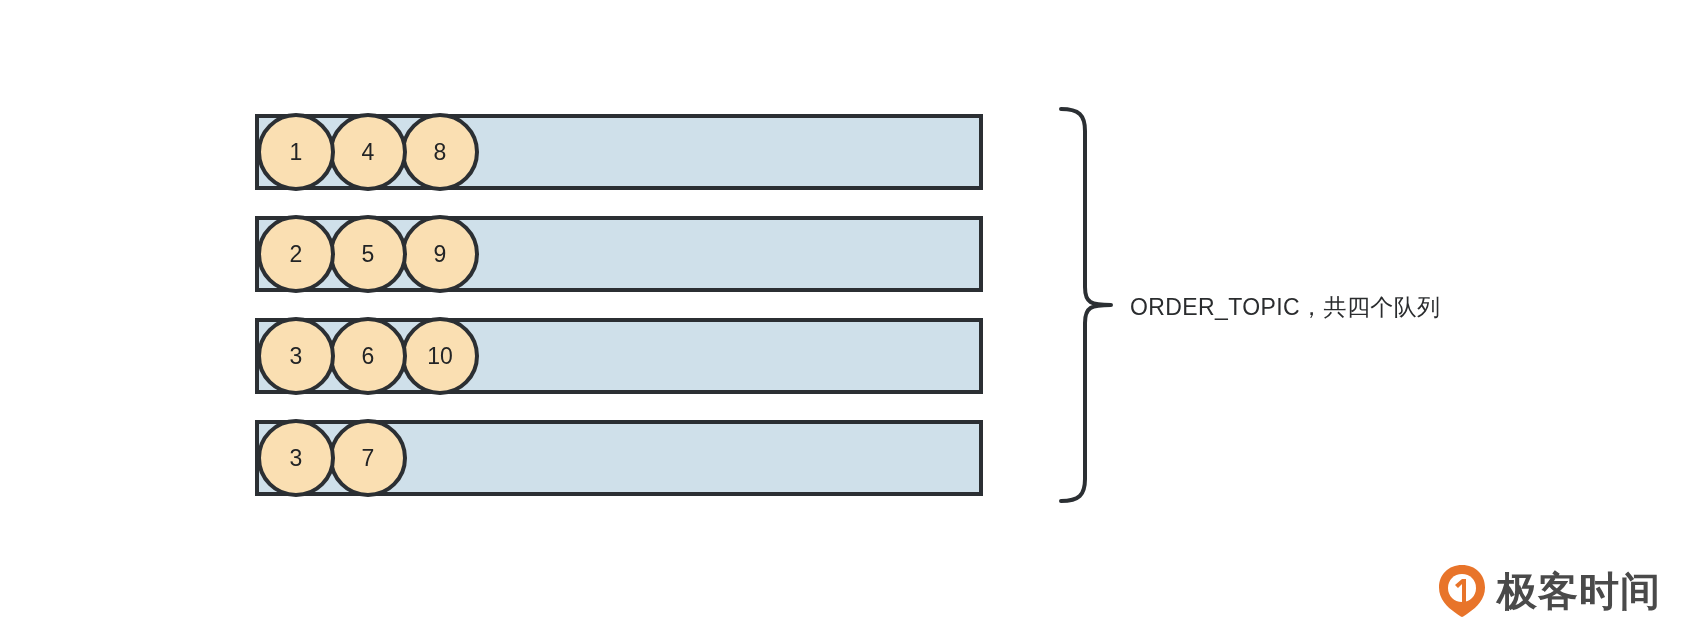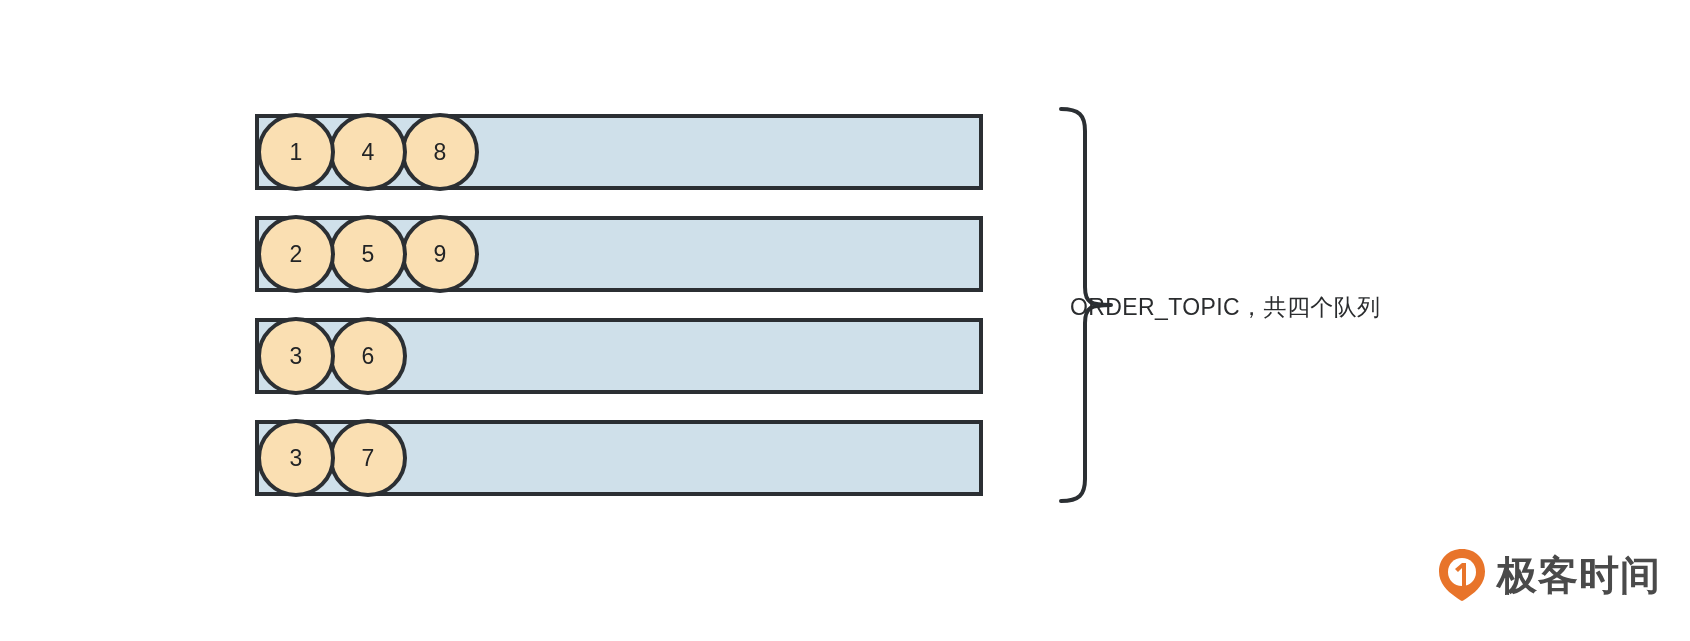--- a/index.html
+++ b/index.html
@@ -73,34 +73,34 @@
     left: 1055px;
     top: 105px;
     width: 80px;
     height: 400px;
     overflow: visible;
   }
 
   
   .annotation-label {
     position: absolute;
-    left: 1070px;
+    left: 1130px;
     top: 292px;
     font-size: 23px;
     color: #2a2c2e;
     white-space: nowrap;
     letter-spacing: 0.4px;
     font-family: "Liberation Sans", "DejaVu Sans", sans-serif;
   }
 
   
   .brand-logo {
     position: absolute;
     left: 1437px;
-    top: 548px;
+    top: 564px;
     display: flex;
     align-items: center;
   }
   .brand-mark {
     width: 50px;
     height: 54px;
     margin-right: 10px;
     flex: 0 0 auto;
   }
   .brand-text {
@@ -130,20 +130,21 @@
       <div class="msg-circle">2</div>
       <div class="msg-circle">5</div>
       <div class="msg-circle">9</div>
     </div>
   </div>
 
   <div class="queue-row" data-row="2">
     <div class="msg-strip">
       <div class="msg-circle">3</div>
       <div class="msg-circle">6</div>
+      <div class="msg-circle">10</div>
     </div>
   </div>
 
   <div class="queue-row" data-row="3">
     <div class="msg-strip">
       <div class="msg-circle">3</div>
       <div class="msg-circle">7</div>
     </div>
   </div>
 

